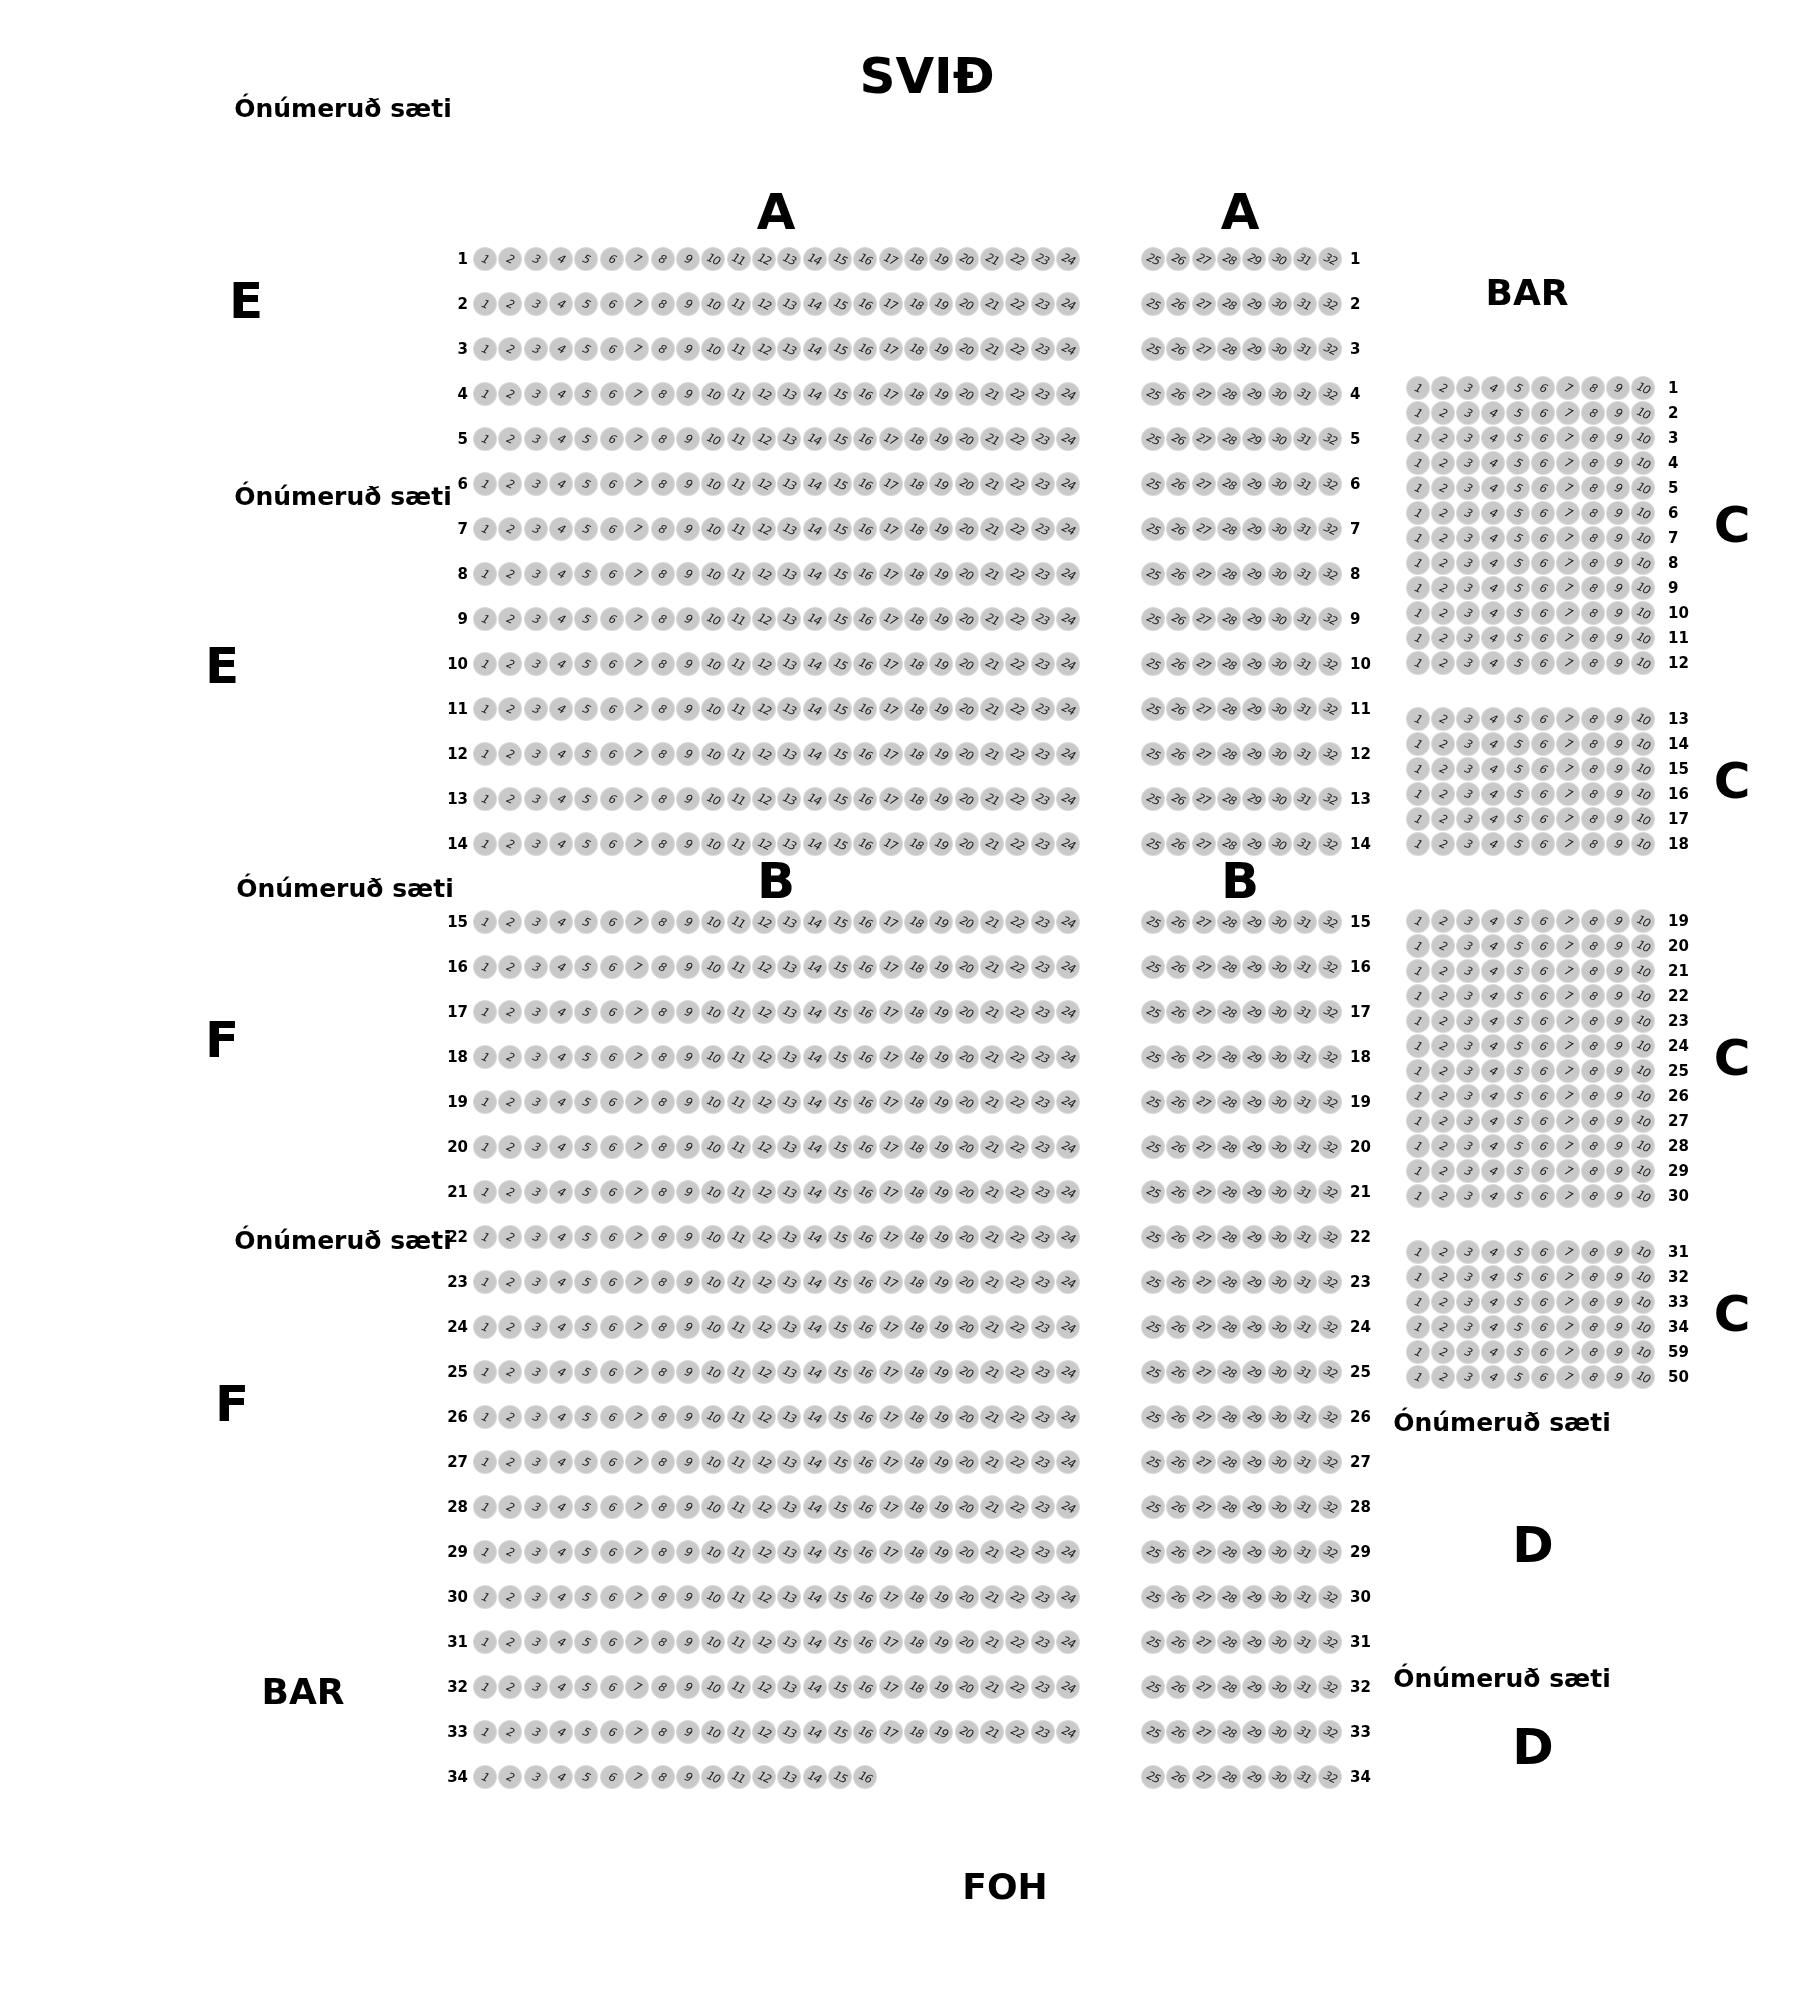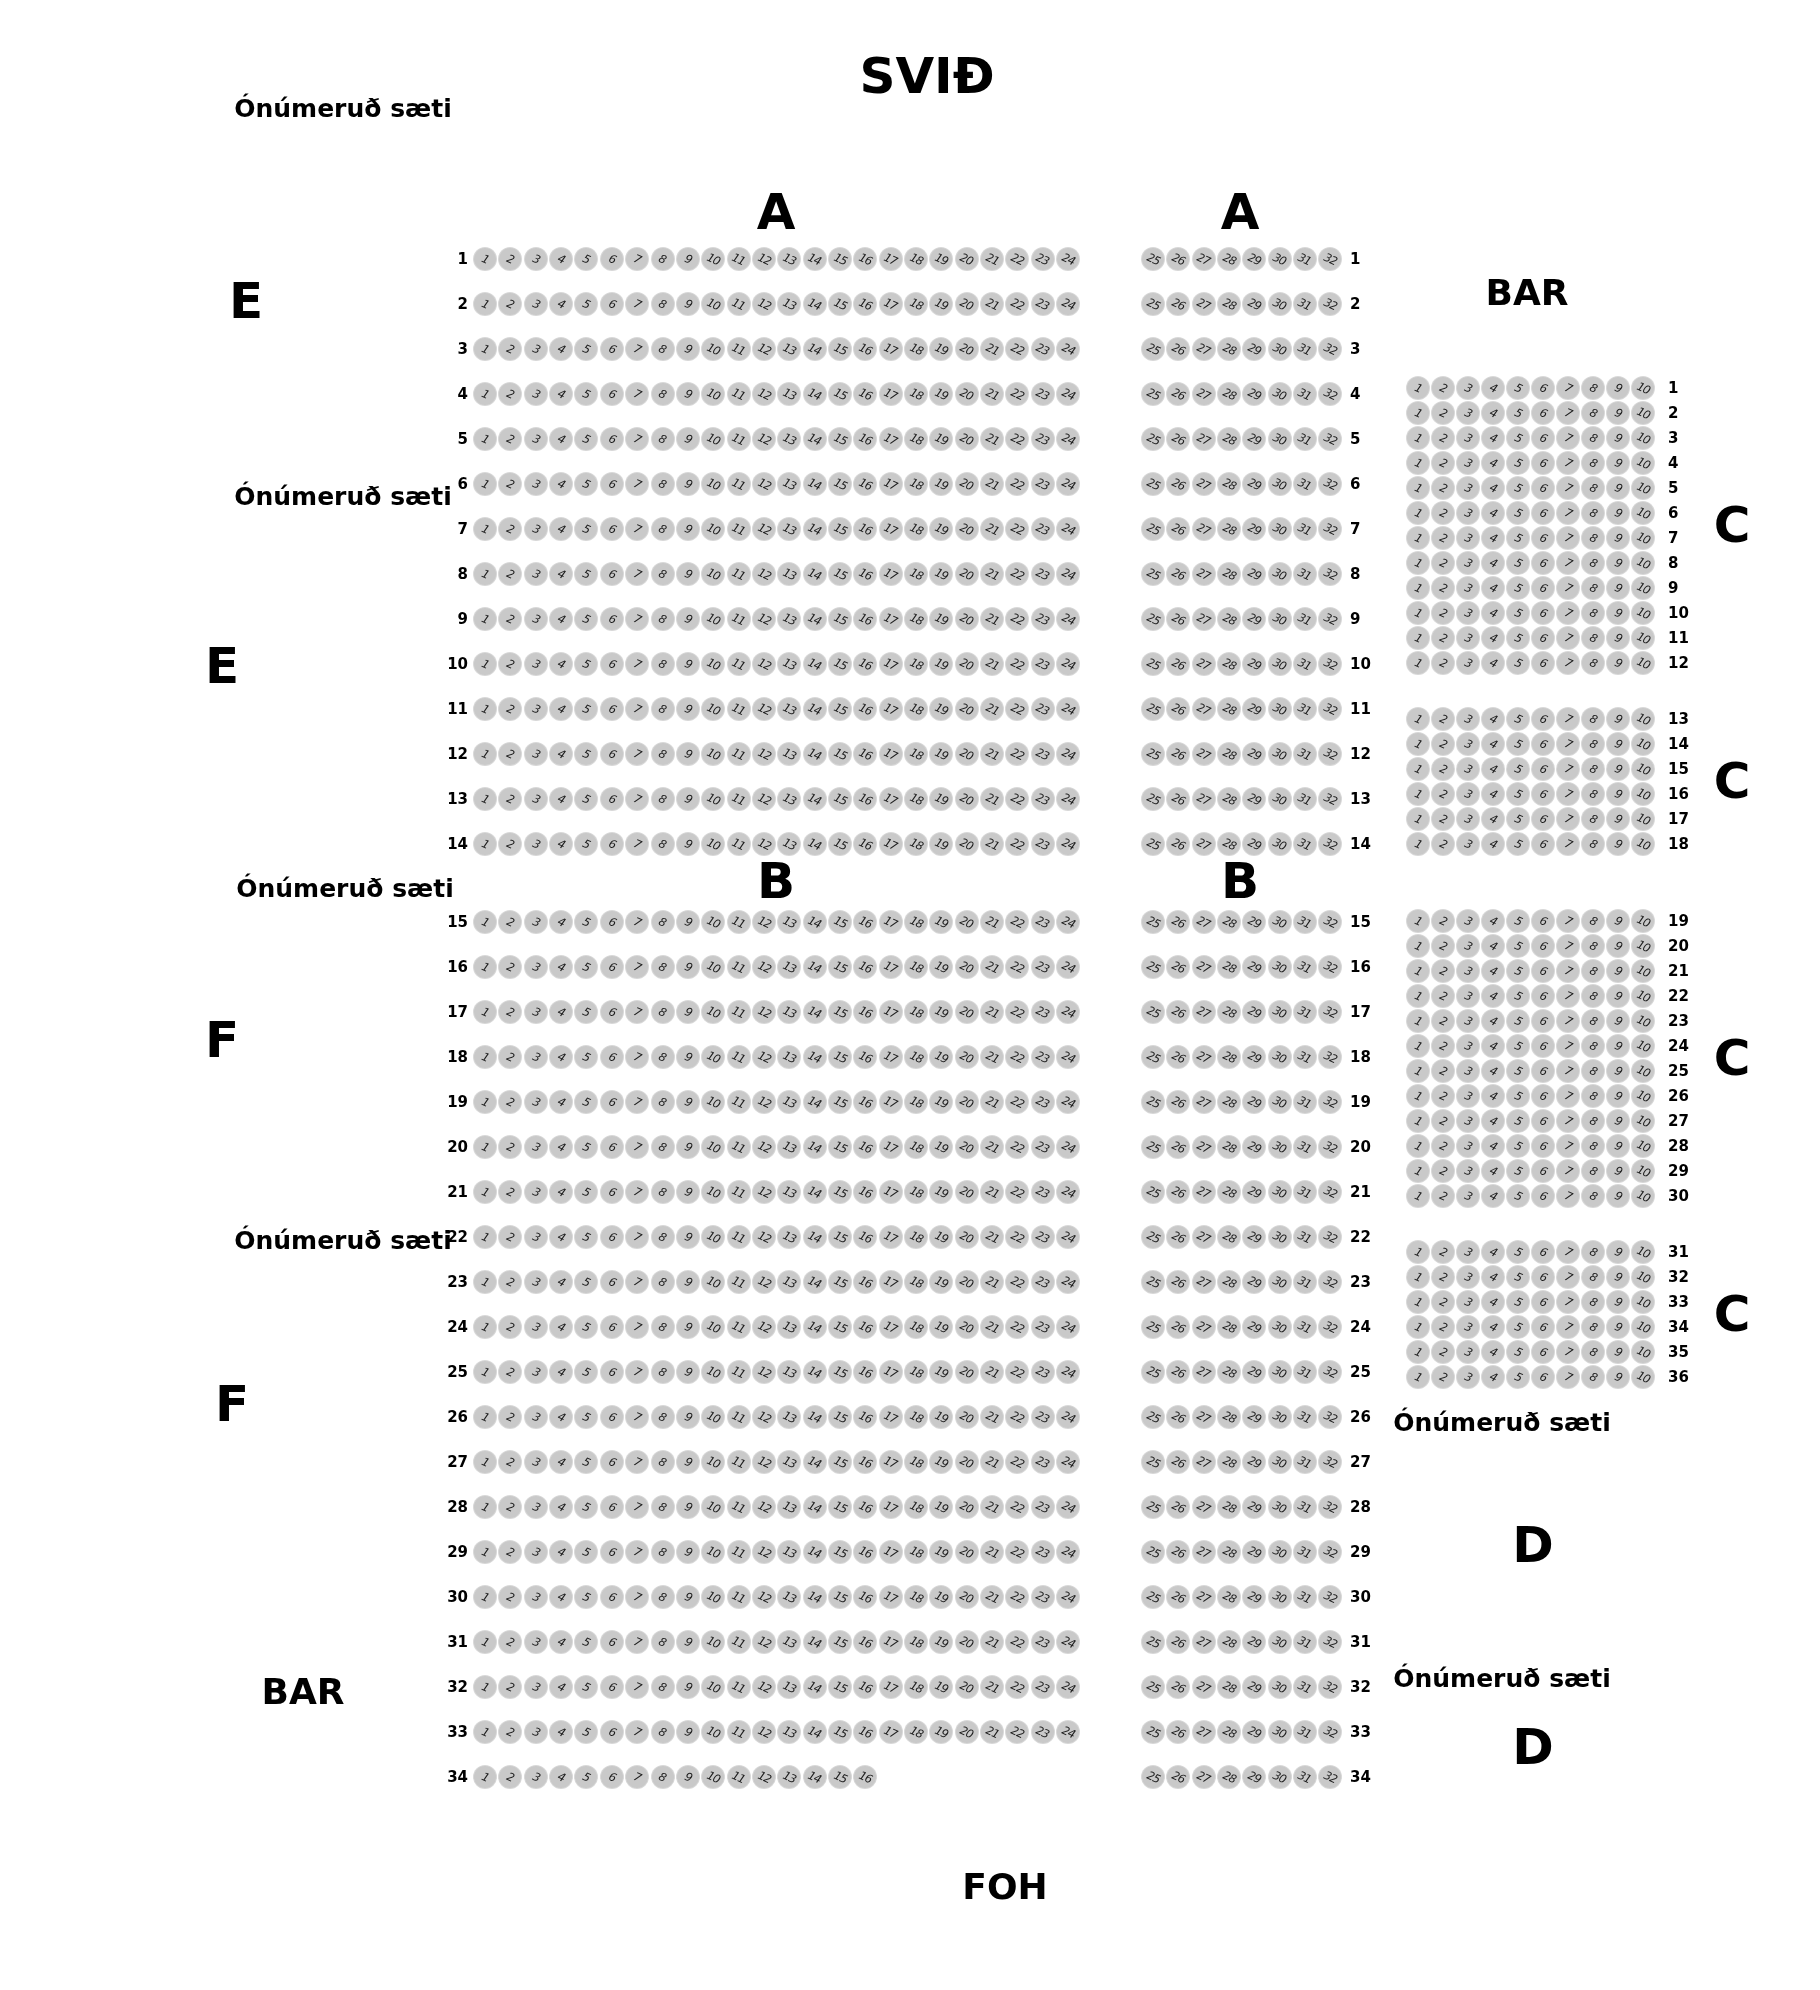--- a/index.html
+++ b/index.html
@@ -4445,21 +4445,21 @@
       </div>
       <div class="seat" style="left:1582.0px;top:1316.0px;">
         <span>8</span>
       </div>
       <div class="seat" style="left:1607.0px;top:1316.0px;">
         <span>9</span>
       </div>
       <div class="seat" style="left:1632.0px;top:1316.0px;">
         <span>10</span>
       </div>
-      <div class="rowlbl left-align" style="left:1668px;top:1352px;width:40px;">35</div>
+      <div class="rowlbl left-align" style="left:1668px;top:1352px;width:40px;">59</div>
       <div class="seat" style="left:1407.0px;top:1341.0px;">
         <span>1</span>
       </div>
       <div class="seat" style="left:1432.0px;top:1341.0px;">
         <span>2</span>
       </div>
       <div class="seat" style="left:1457.0px;top:1341.0px;">
         <span>3</span>
       </div>
       <div class="seat" style="left:1482.0px;top:1341.0px;">
@@ -4476,21 +4476,21 @@
       </div>
       <div class="seat" style="left:1582.0px;top:1341.0px;">
         <span>8</span>
       </div>
       <div class="seat" style="left:1607.0px;top:1341.0px;">
         <span>9</span>
       </div>
       <div class="seat" style="left:1632.0px;top:1341.0px;">
         <span>10</span>
       </div>
-      <div class="rowlbl left-align" style="left:1668px;top:1377px;width:40px;">36</div>
+      <div class="rowlbl left-align" style="left:1668px;top:1377px;width:40px;">50</div>
       <div class="seat" style="left:1407.0px;top:1366.0px;">
         <span>1</span>
       </div>
       <div class="seat" style="left:1432.0px;top:1366.0px;">
         <span>2</span>
       </div>
       <div class="seat" style="left:1457.0px;top:1366.0px;">
         <span>3</span>
       </div>
       <div class="seat" style="left:1482.0px;top:1366.0px;">

